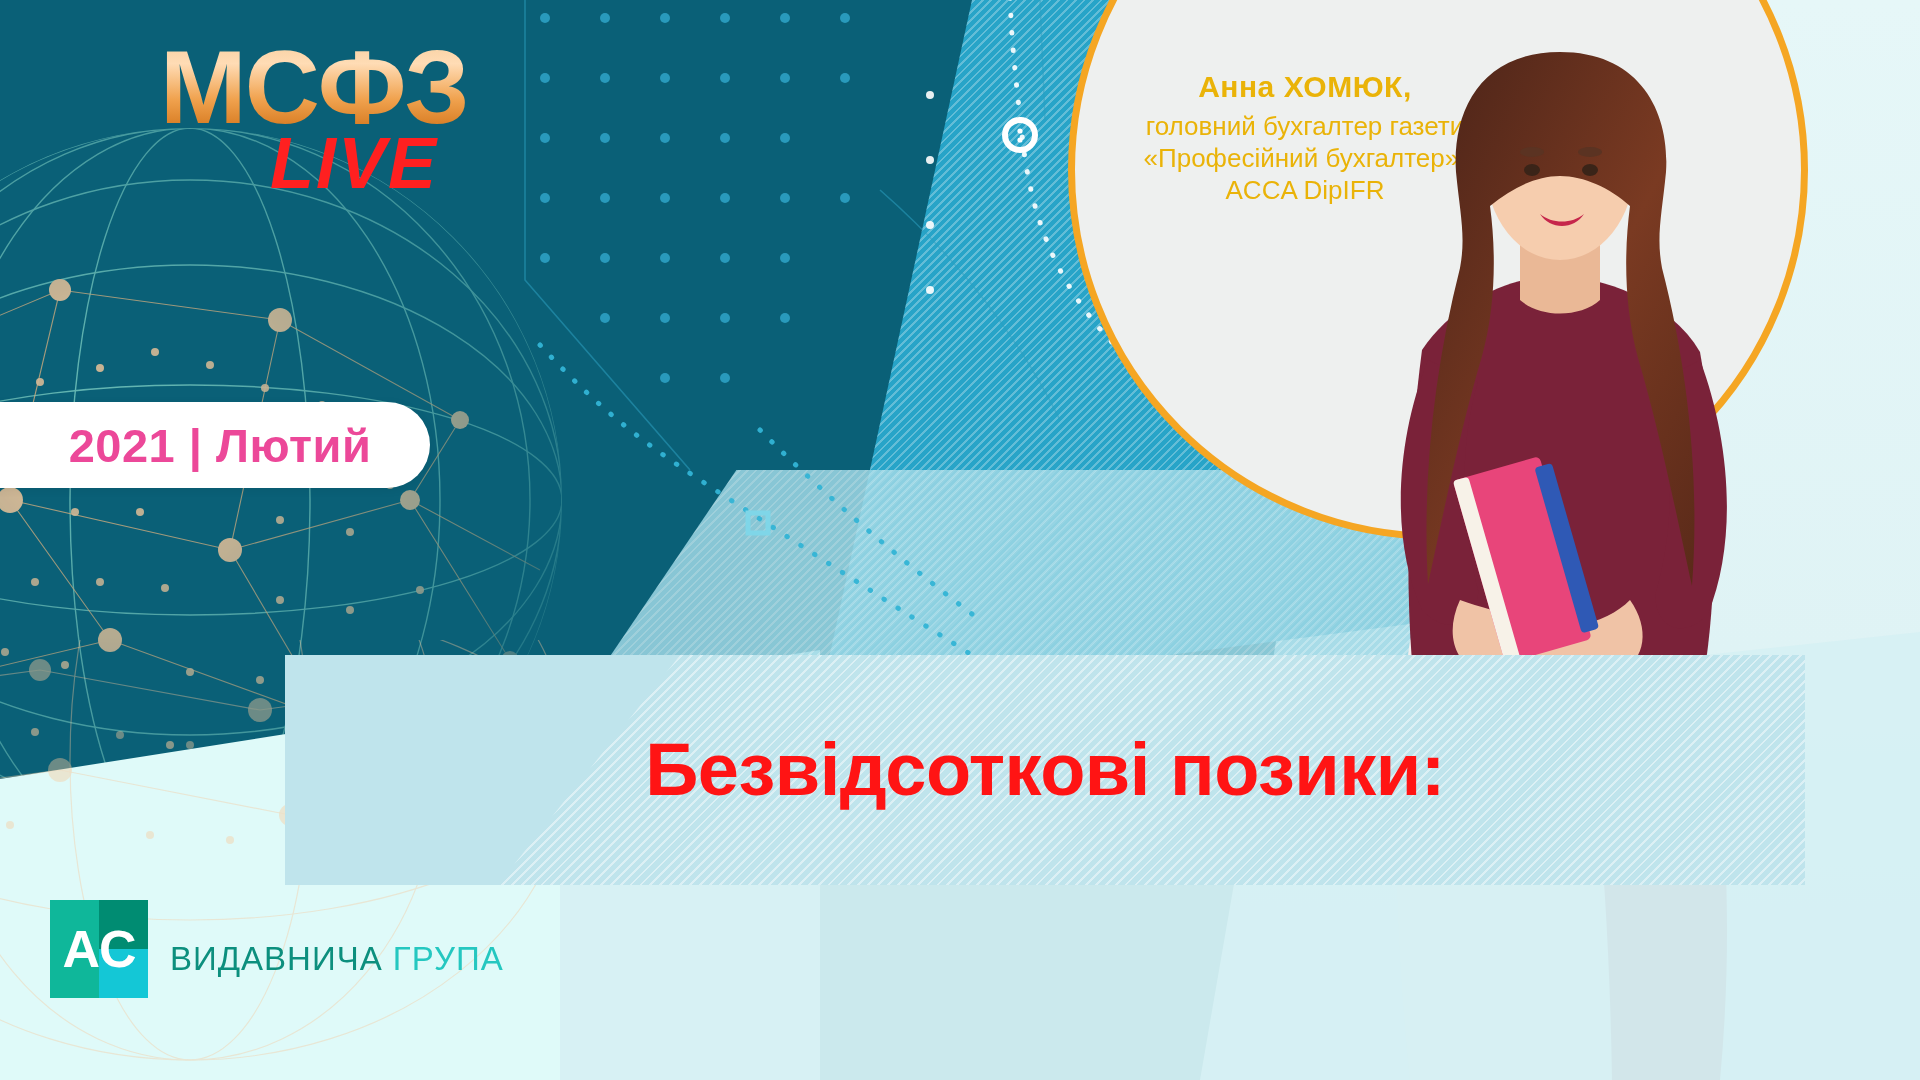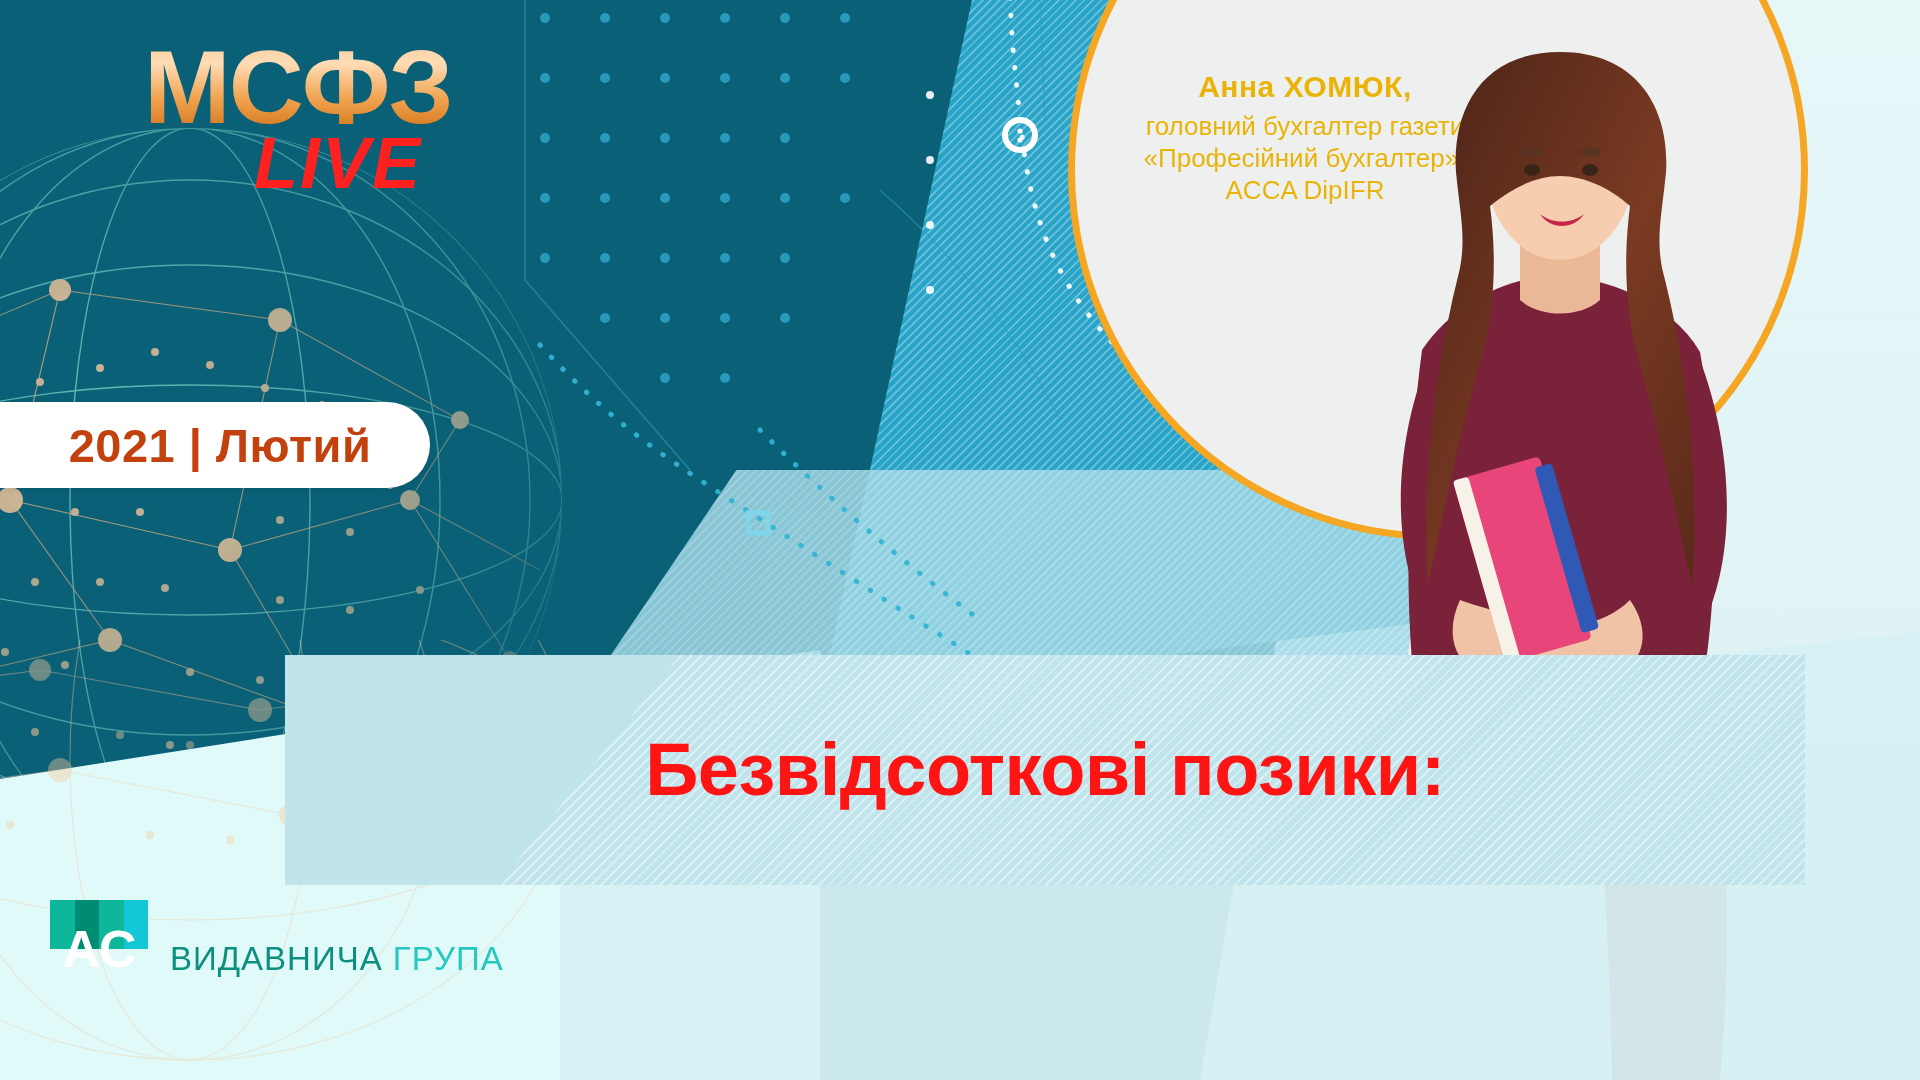--- a/index.html
+++ b/index.html
@@ -49,41 +49,41 @@
     background-color:#9fd9e6;
     clip-path:polygon(18% 0, 100% 0, 100% 100%, 0 100%);
     opacity:.85;
   }
 
   
   .globe{position:absolute;left:-190px;top:120px;width:760px;height:760px;opacity:.95;}
   .globe.bottom{left:-140px;top:640px;width:760px;height:560px;opacity:.55;}
 
   
-  .logo-wrap{position:absolute;left:144px;top:38px;}
+  .logo-wrap{position:absolute;left:160px;top:38px;}
   .logo-msfz{
     font-size:104px;font-weight:bold;letter-spacing:-2px;line-height:.95;
     background:linear-gradient(180deg,#f7cfa0 0%,#ffdcb5 26%,#f0a24e 62%,#cf6f14 100%);
     -webkit-background-clip:text;background-clip:text;color:transparent;
     -webkit-text-fill-color:transparent;
   }
   .logo-live{
     font-size:72px;font-weight:bold;font-style:italic;color:#ff2020;
     letter-spacing:2px;line-height:.9;margin-top:-6px;margin-left:110px;
   }
 
   
   .date-badge{
     position:absolute;left:-40px;top:402px;width:470px;height:86px;
     background:#ffffff;border-radius:0 46px 46px 0;
     display:flex;align-items:center;justify-content:center;
     box-shadow:0 2px 10px rgba(0,0,0,.07);
   }
   .date-badge span{
-    color:#c2410c;font-size:47px;font-weight:bold;letter-spacing:.5px;
+    color:#ec4899;font-size:47px;font-weight:bold;letter-spacing:.5px;
     padding-left:50px;
   }
 
   
   .speaker-circle{
     position:absolute;left:1068px;top:-200px;width:740px;height:740px;
     border-radius:50%;
     background:#eef0ef;
     border:7px solid #f5a623;
     box-sizing:border-box;
@@ -114,21 +114,21 @@
     pointer-events:none;
   }
   .title-line{
     position:relative;z-index:2;
     color:#ff1414;font-weight:bold;font-size:74px;line-height:1.06;
     text-align:center;letter-spacing:-.5px;white-space:nowrap;
   }
 
   
   .footer-logo{position:absolute;left:50px;top:900px;display:flex;align-items:center;gap:22px;}
-  .ac-mark{width:98px;height:98px;display:grid;grid-template-columns:1fr 1fr 1fr 1fr;grid-template-rows:1fr 1fr;position:relative;}
+  .ac-mark{width:98px;height:98px;display:grid;grid-template-columns:1fr 1fr;grid-template-rows:1fr 1fr;position:relative;}
   .ac-mark i{display:block;}
   .q1{background:#0fb79a;}
   .q2{background:#008c72;}
   .q3{background:#0fb79a;}
   .q4{background:#14c7d6;}
   .ac-letters{
     position:absolute;inset:0;display:flex;align-items:center;justify-content:center;
     color:#fff;font-size:52px;font-weight:bold;letter-spacing:-1px;
   }
   .vg{font-size:33px;letter-spacing:1px;margin-top:20px;}

